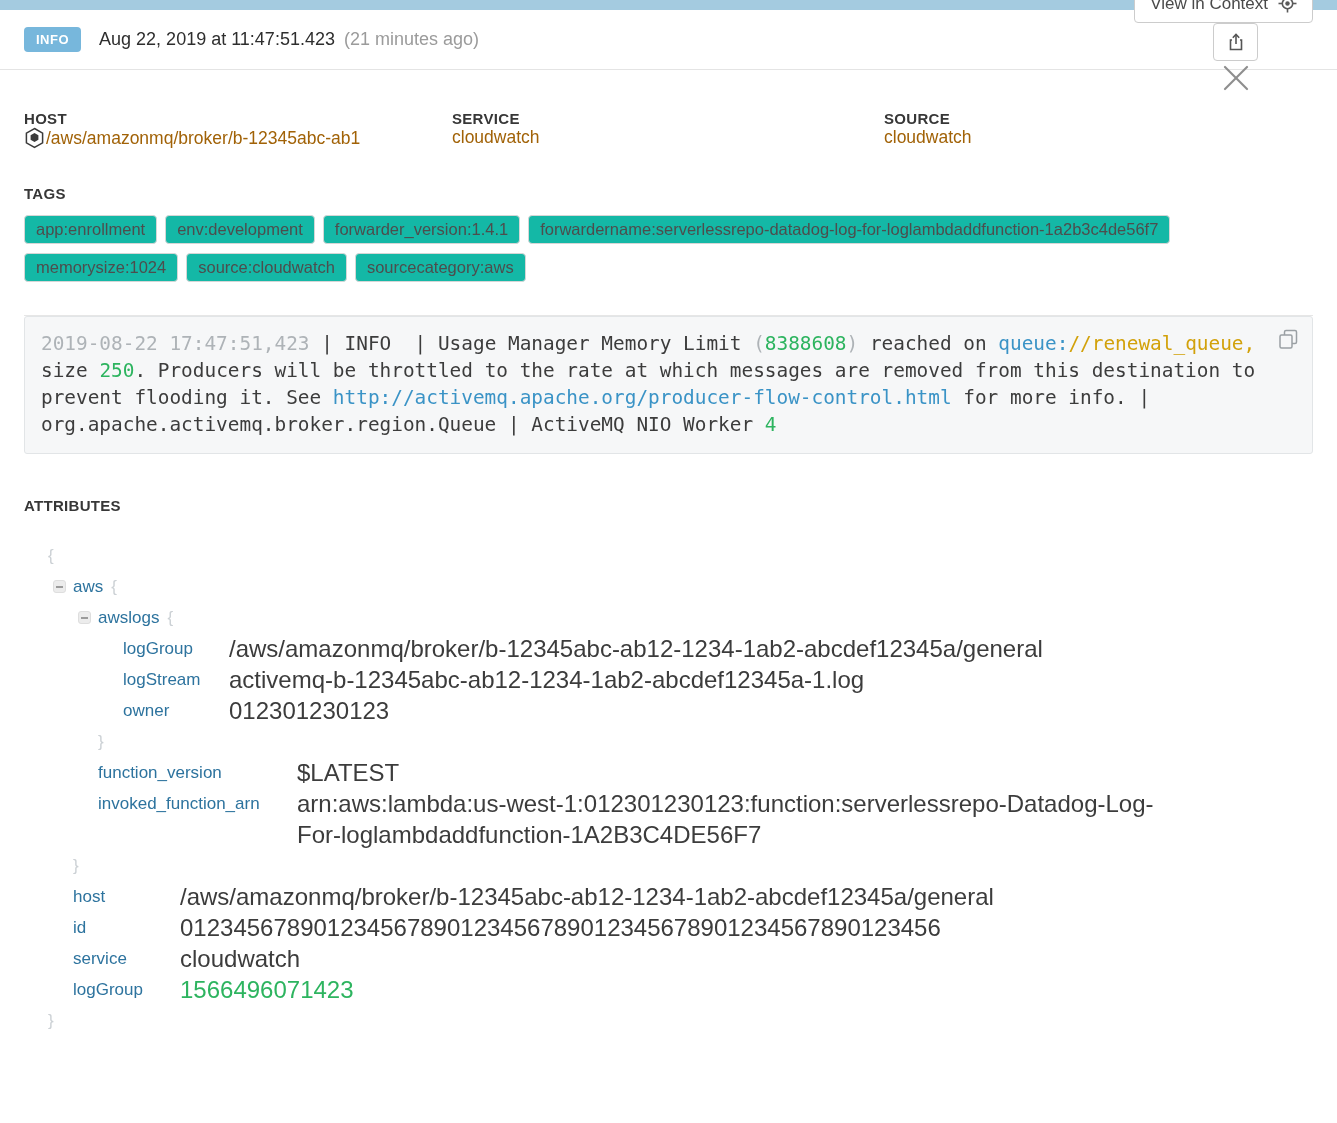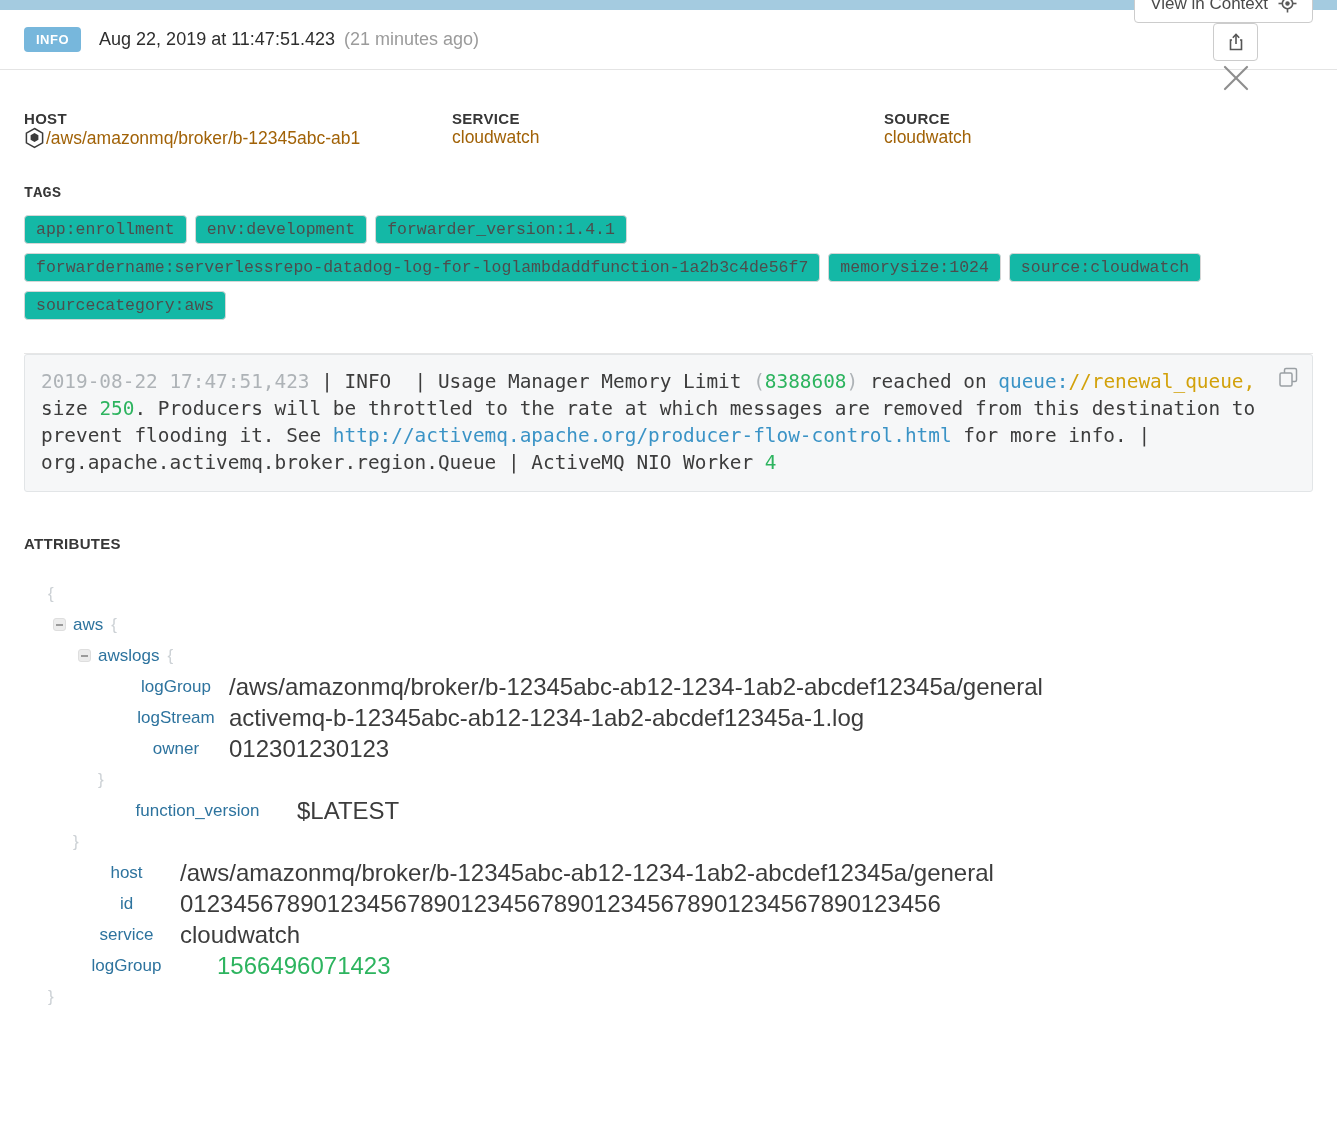--- a/index.html
+++ b/index.html
@@ -22,21 +22,21 @@
   .btn-close { margin-left:24px; width:34px; height:34px; display:flex; align-items:center; justify-content:center;
     background:none; border:none; cursor:pointer;}
 
   .content { padding:0 24px; }
 
   .meta-row { display:flex; margin-top:40px; }
   .meta-col1 { width:428px; } .meta-col2 { width:432px; } .meta-col3 { flex:1; }
   .sec-label { font-size:15px; font-weight:bold; color:#373737; letter-spacing:.3px; }
   .meta-val { font-size:17.5px; color:#a16207; display:flex; align-items:center; gap:1px; }
 
-  .tags-sec { margin-top:36px;font-family:Liberation Mono, monospace; }
+  .tags-sec { margin-top:36px; }
   .tags-list { margin-top:13px; display:flex; flex-wrap:wrap; gap:9px 8px; max-width:1240px; }
   .tag { background:#14b8a6; border:1px solid #d6d6d6; border-radius:4px; padding:4px 11px;
     font-size:16.5px; color:#4d4d4d; white-space:nowrap; cursor:pointer; }
 
   .divider { border:none; border-top:1px solid #e6e6e6; margin-top:33px; }
 
   .msgbox { position:relative; background:#f6f7f8; border:1px solid #e2e5e7;
     border-radius:3px; padding:13px 16px 15px; }
   .msgtext { font-family:"DejaVu Sans Mono", monospace; font-size:19.4px; line-height:27px;
     white-space:pre-wrap; color:#3c3c3c; }
@@ -49,24 +49,24 @@
 
   .attrs-sec { margin-top:43px; }
   .tree { margin-top:26px; }
   .trow { display:flex; align-items:flex-start; line-height:31px; font-size:17px; }
   .brace { color:#ccd1d5; font-size:17px; }
   .toggle { display:inline-block; width:13px; height:13px; background:#ececec; border:1px solid #dedede;
     border-radius:3px; margin:9px 7px 0 0; position:relative; cursor:pointer; flex:none; }
   .toggle::after { content:""; position:absolute; left:2px; right:2px; top:5px; height:2px; background:#9b9b9b; }
   .tkey { color:var(--c-key,#2d739e); cursor:pointer; }
   .obj .tkey { margin-right:8px; }
-  .kv .tkey { flex:none;text-align:center; }
+  .kv .tkey { flex:none; }
   .tval { font-family:Liberation Sans, sans-serif; font-size:24px; color:#3c3c3c;
     white-space:pre-wrap; overflow-wrap:break-word; }
-  .tval.green { color:var(--c-green,#2db45f);margin-left:37px; }
+  .tval.green { color:var(--c-green,#2db45f); }
   .grp-awslogs .tkey { min-width:106px; }
   .grp-aws     .tkey { min-width:199px; }
   .grp-aws     .tval { max-width:860px; }
   .grp-root    .tkey { min-width:107px; }
 
   svg { display:block; }
 </style>
 </head>
 <body>
 
@@ -194,20 +194,24 @@
           <span class="tkey">owner</span>
           <span class="tval">012301230123</span>
         </div>
         <div class="trow brace" style="padding-left: 74px;">
           <span class="brace">}</span>
         </div>
         <div class="trow kv kv grp-aws" style="padding-left: 74px;">
           <span class="tkey">function_version</span>
           <span class="tval">$LATEST</span>
         </div>
+        <div class="trow kv kv grp-aws" style="padding-left: 74px;">
+          <span class="tkey">invoked_function_arn</span>
+          <span class="tval">arn:aws:lambda:us-west-1:012301230123:function:serverlessrepo-Datadog-Log-For-loglambdaddfunction-1A2B3C4DE56F7</span>
+        </div>
         <div class="trow brace" style="padding-left: 49px;">
           <span class="brace">}</span>
         </div>
         <div class="trow kv kv grp-root" style="padding-left: 49px;">
           <span class="tkey">host</span>
           <span class="tval">/aws/amazonmq/broker/b-12345abc-ab12-1234-1ab2-abcdef12345a/general</span>
         </div>
         <div class="trow kv kv grp-root" style="padding-left: 49px;">
           <span class="tkey">id</span>
           <span class="tval">012345678901234567890123456789012345678901234567890123456</span>

